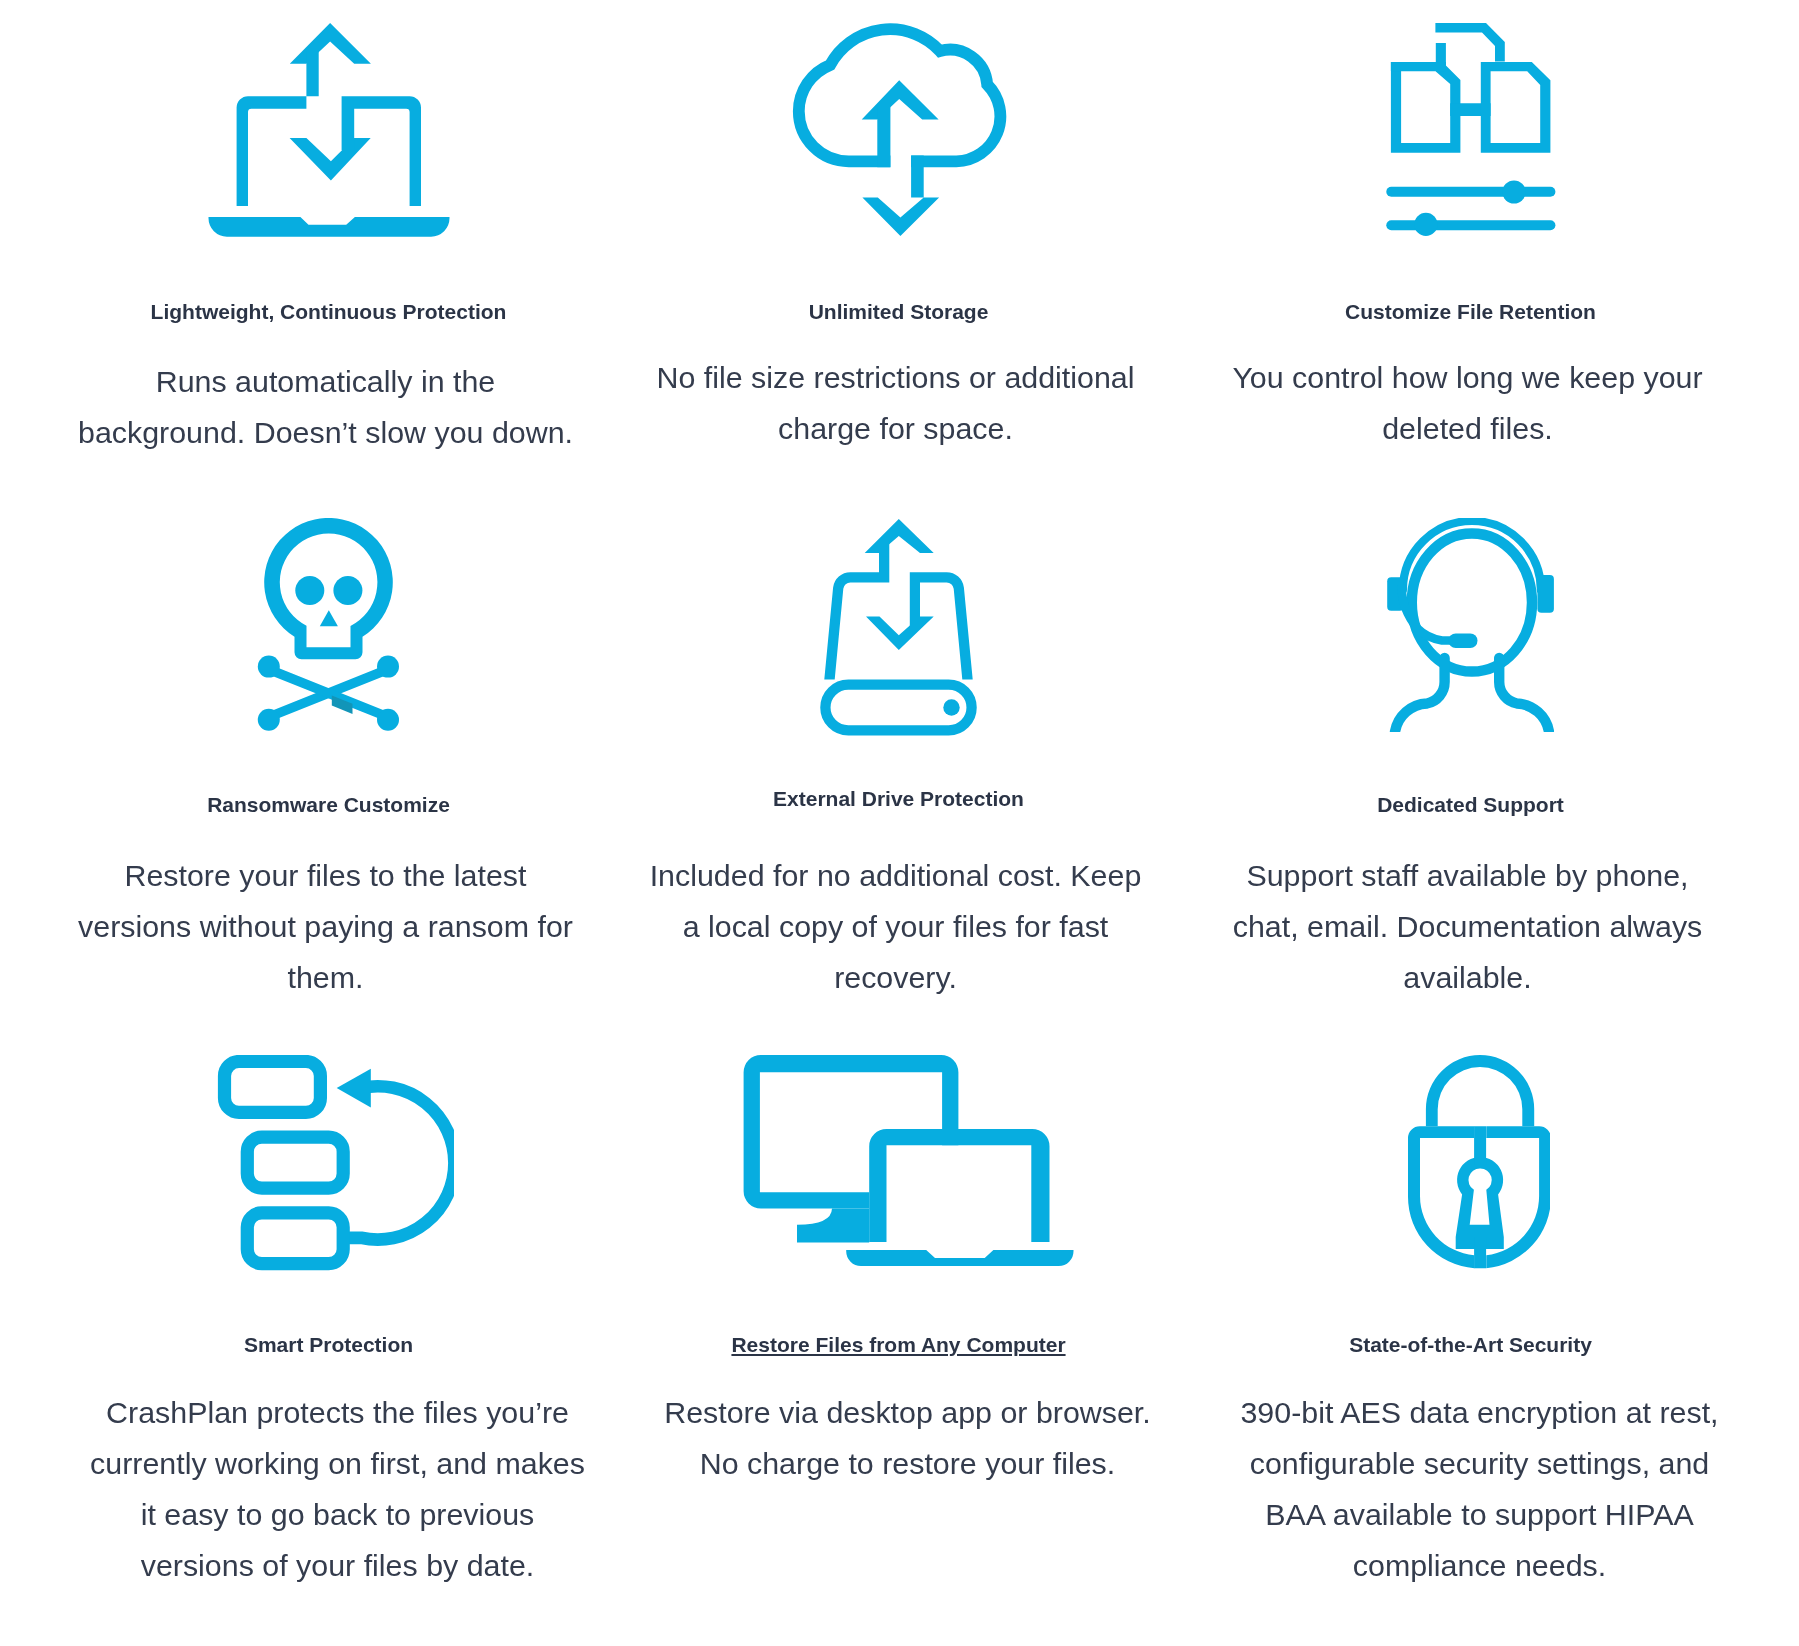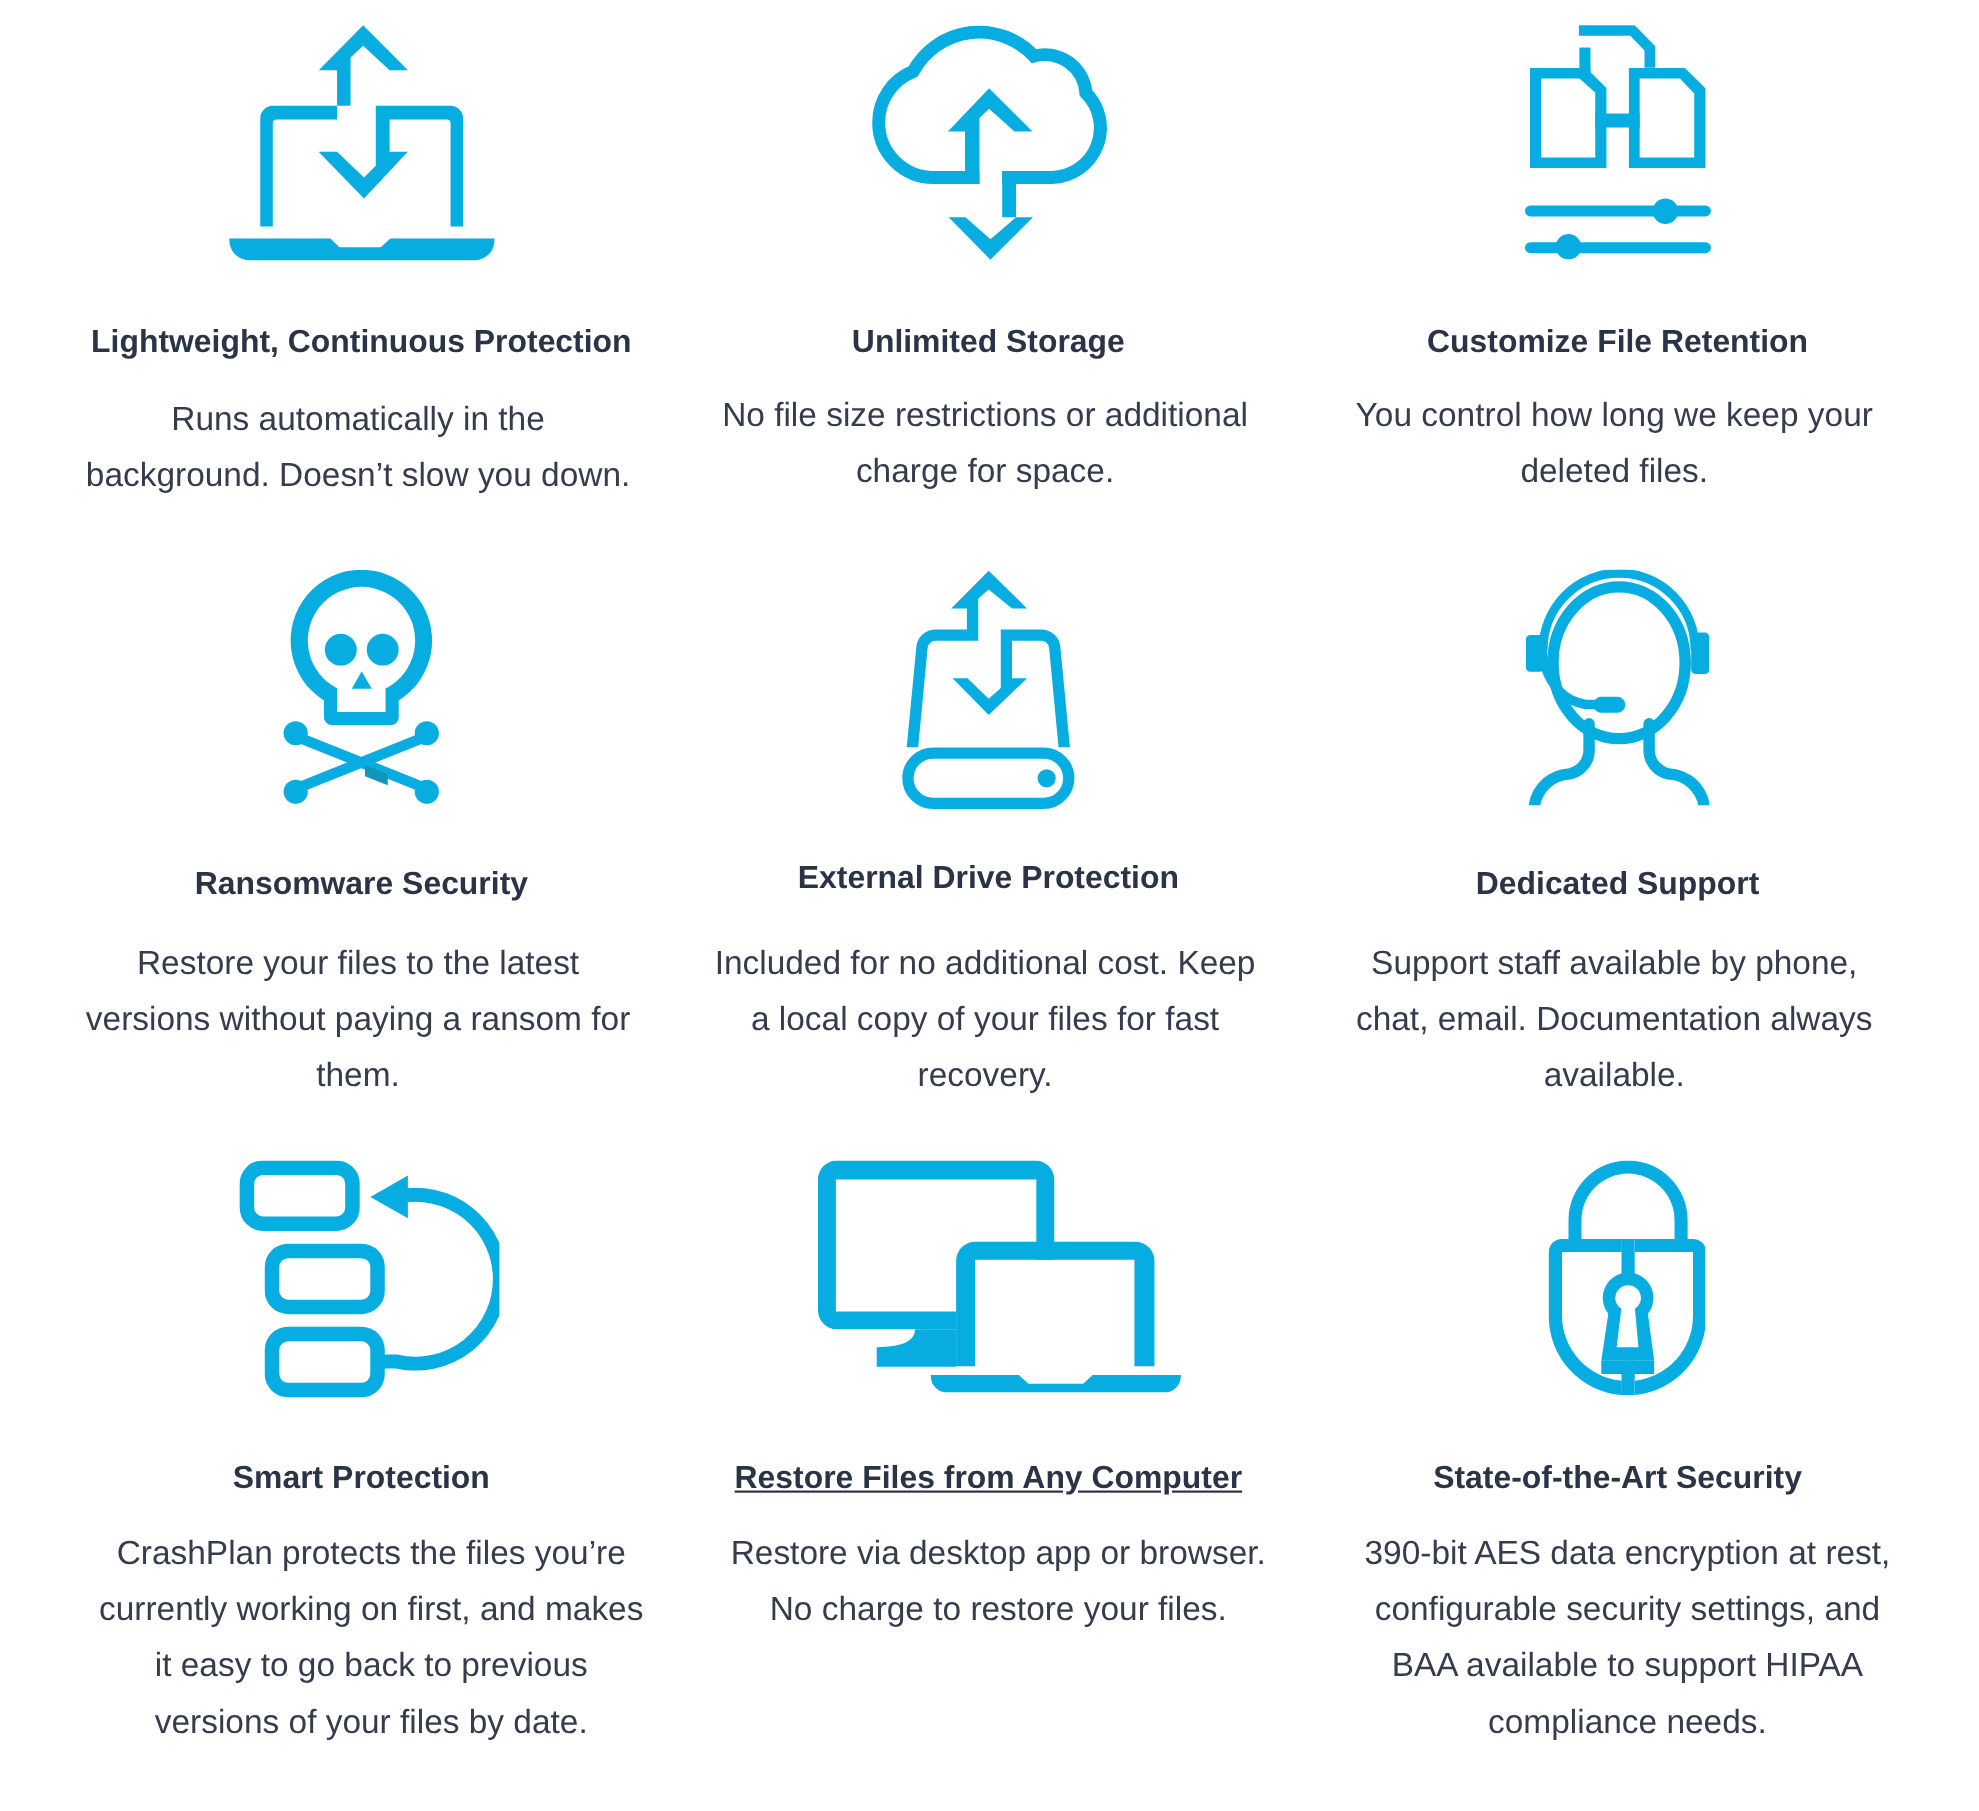--- a/index.html
+++ b/index.html
@@ -3,21 +3,21 @@
 <meta charset="utf-8">
 <style>
   html,body{margin:0;padding:0;background:#ffffff;}
   body{width:1799px;height:1646px;overflow:hidden;
        font-family:"Liberation Sans",sans-serif;}
   .grid{position:relative;width:1799px;height:1646px;}
   .cell{position:absolute;width:571px;top:0;}
   .icon-wrap{position:absolute;left:0;right:0;display:flex;justify-content:center;align-items:flex-end;}
   .icon-wrap svg{display:block;}
   .f-title{position:absolute;left:-20px;right:-20px;text-align:center;font-weight:700;color:#2b3446;
-           font-size:29px;line-height:29px;}
+           font-size:21px;line-height:29px;}
   .f-desc{position:absolute;left:27.5px;width:510px;text-align:center;color:#343c4d;
           font-size:30.4px;line-height:51px;}
 </style>
 </head>
 <body>
 
 <div class="grid">
 
   <div class="cell" style="left:43px;">
     <div class="icon-wrap" style="top:22px;height:216px;">
@@ -79,21 +79,21 @@
           <circle cx="130.2" cy="148.6" r="11.0"></circle>
           <circle cx="11.0" cy="201.8" r="11.0"></circle>
           <circle cx="130.2" cy="201.8" r="11.0"></circle>
         </g>
         <path d="M36.7 118.8 A64.3 64.3 0 1 1 104.7 118.8 V134.2 A7 7 0 0 1 97.7 141.2 H43.7 A7 7 0 0 1 36.7 134.2 Z M48.7 107.8 V129.2 H92.7 V107.9 A48.8 48.8 0 1 0 48.7 107.8 Z" fill="#07ade0" fill-rule="evenodd"></path>
         <circle cx="52.0" cy="72.6" r="14.5" fill="#07ade0"></circle>
         <circle cx="90.1" cy="72.6" r="14.5" fill="#07ade0"></circle>
         <path d="M71.0 92.2 L80.1 108.2 H62.0 Z" fill="#07ade0"></path>
       </svg>
     </div>
-    <div class="f-title" style="top:789.5px;">Ransomware Security</div>
+    <div class="f-title" style="top:789.5px;">Ransomware Customize</div>
     <div class="f-desc" style="top:850px;">Restore your files to the latest versions without paying a ransom for them.</div>
   </div>
 
   <div class="cell" style="left:613px;">
     <div class="icon-wrap" style="top:517.5px;height:219px;align-items:flex-start;">
       <svg width="159" height="219" viewBox="0 0 159 219" fill="none">
         <path d="M79.8 0.9 L114.7 35.1 H101.0 L79.8 18.0 L60.0 35.1 H45.7 Z" fill="#07ade0"></path>
         <path d="M60.0 24 H70.3 V64.5 H31.4 A7.2 7.2 0 0 0 24.3 70.8 L15.7 161.4 H5.3 L14.1 69.6 A17.4 17.4 0 0 1 31.4 54.2 H60.0 Z" fill="#07ade0"></path>
         <path d="M79.8 132.1 L47.0 98.6 H60.5 L79.8 117.2 L101.0 98.6 H114.7 Z" fill="#07ade0"></path>
         <path d="M90.8 54.2 H127.6 A17.4 17.4 0 0 1 144.9 69.6 L153.7 161.4 H143.3 L134.7 70.8 A7.2 7.2 0 0 0 127.6 64.5 H101.0 V110 H90.8 Z" fill="#07ade0"></path>

